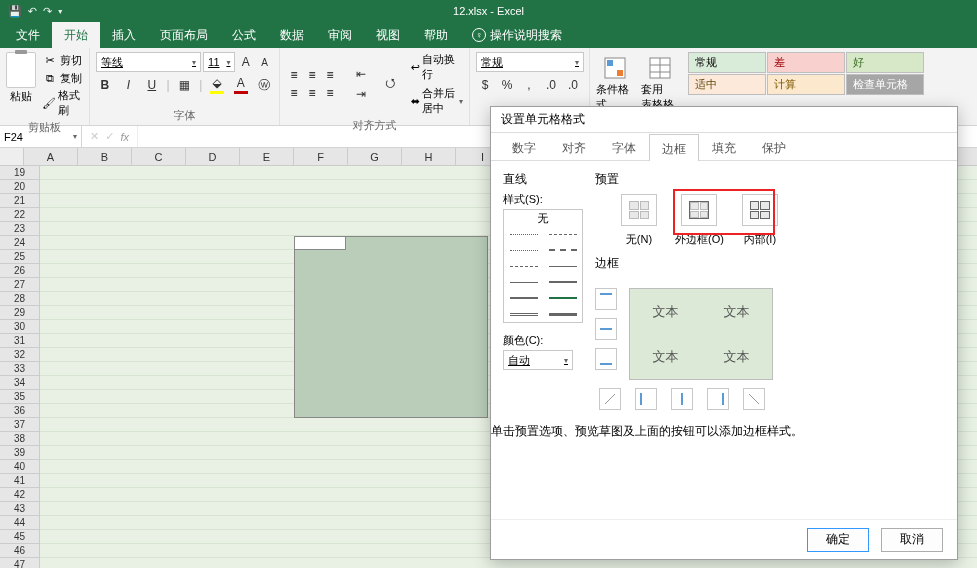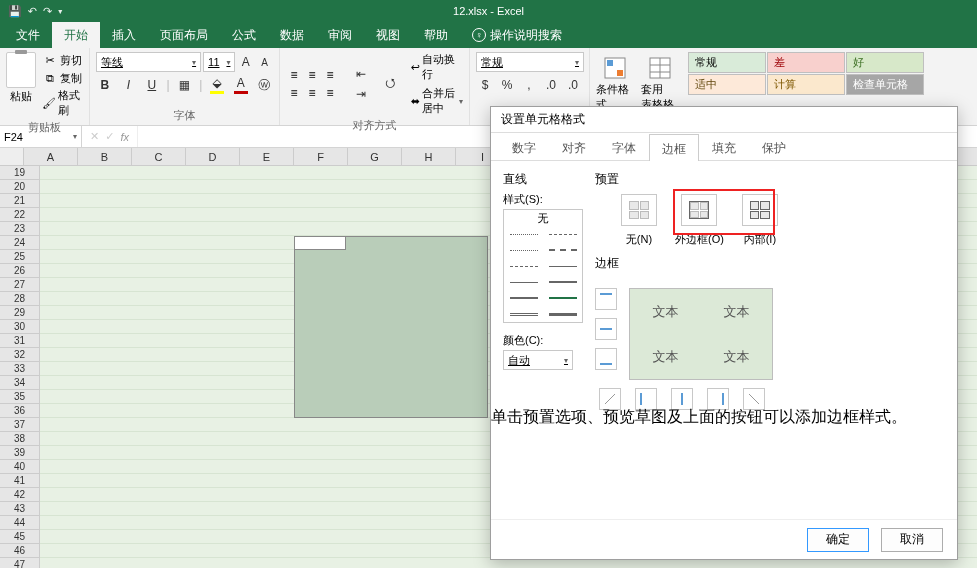--- a/index.html
+++ b/index.html
@@ -99,21 +99,21 @@
   .highlight { position: absolute; border: 2px solid #e22; }
 
   .border-area { position: absolute; left: 104px; top: 94px; }
   .side-btn { width: 22px; height: 22px; border: 1px solid #c8c8c8; background: #fff; display: flex; align-items: center; justify-content: center; }
   .side-col { display: flex; flex-direction: column; gap: 8px; position: absolute; }
   .side-row { display: flex; gap: 14px; position: absolute; }
 
   .preview { position: absolute; left: 34px; top: 12px; width: 144px; height: 92px; border: 1px solid #bdbdbd; background: #dce9d7; display: grid; grid-template-columns: 1fr 1fr; grid-template-rows: 1fr 1fr; }
   .preview div { display: flex; align-items: center; justify-content: center; font-size: 13px; color: #555; text-align: center; }
 
-  .hint { position: absolute; left: 0; top: 246px; font-size: 16px; text-align: center; }
+  .hint { position: absolute; left: 0; top: 262px; font-size: 12px; text-align: center; }
 
   .dlg-btns { height: 40px; border-top: 1px solid #eee; display: flex; justify-content: flex-end; align-items: center; gap: 12px; padding-right: 14px; }
   .dbtn { min-width: 62px; height: 24px; border: 1px solid #adadad; background: #fdfdfd; font-size: 12px; cursor: pointer; }
   .dbtn.primary { border-color: #3399ff; }
 
   .mini-grid { display: grid; grid-template-columns: 1fr 1fr; grid-template-rows: 1fr 1fr; width: 20px; height: 18px; gap: 1px; }
   .mini-grid span { background: #e8e8e8; border: 1px solid #bbb; }
 </style>
 </head>
 <body>

